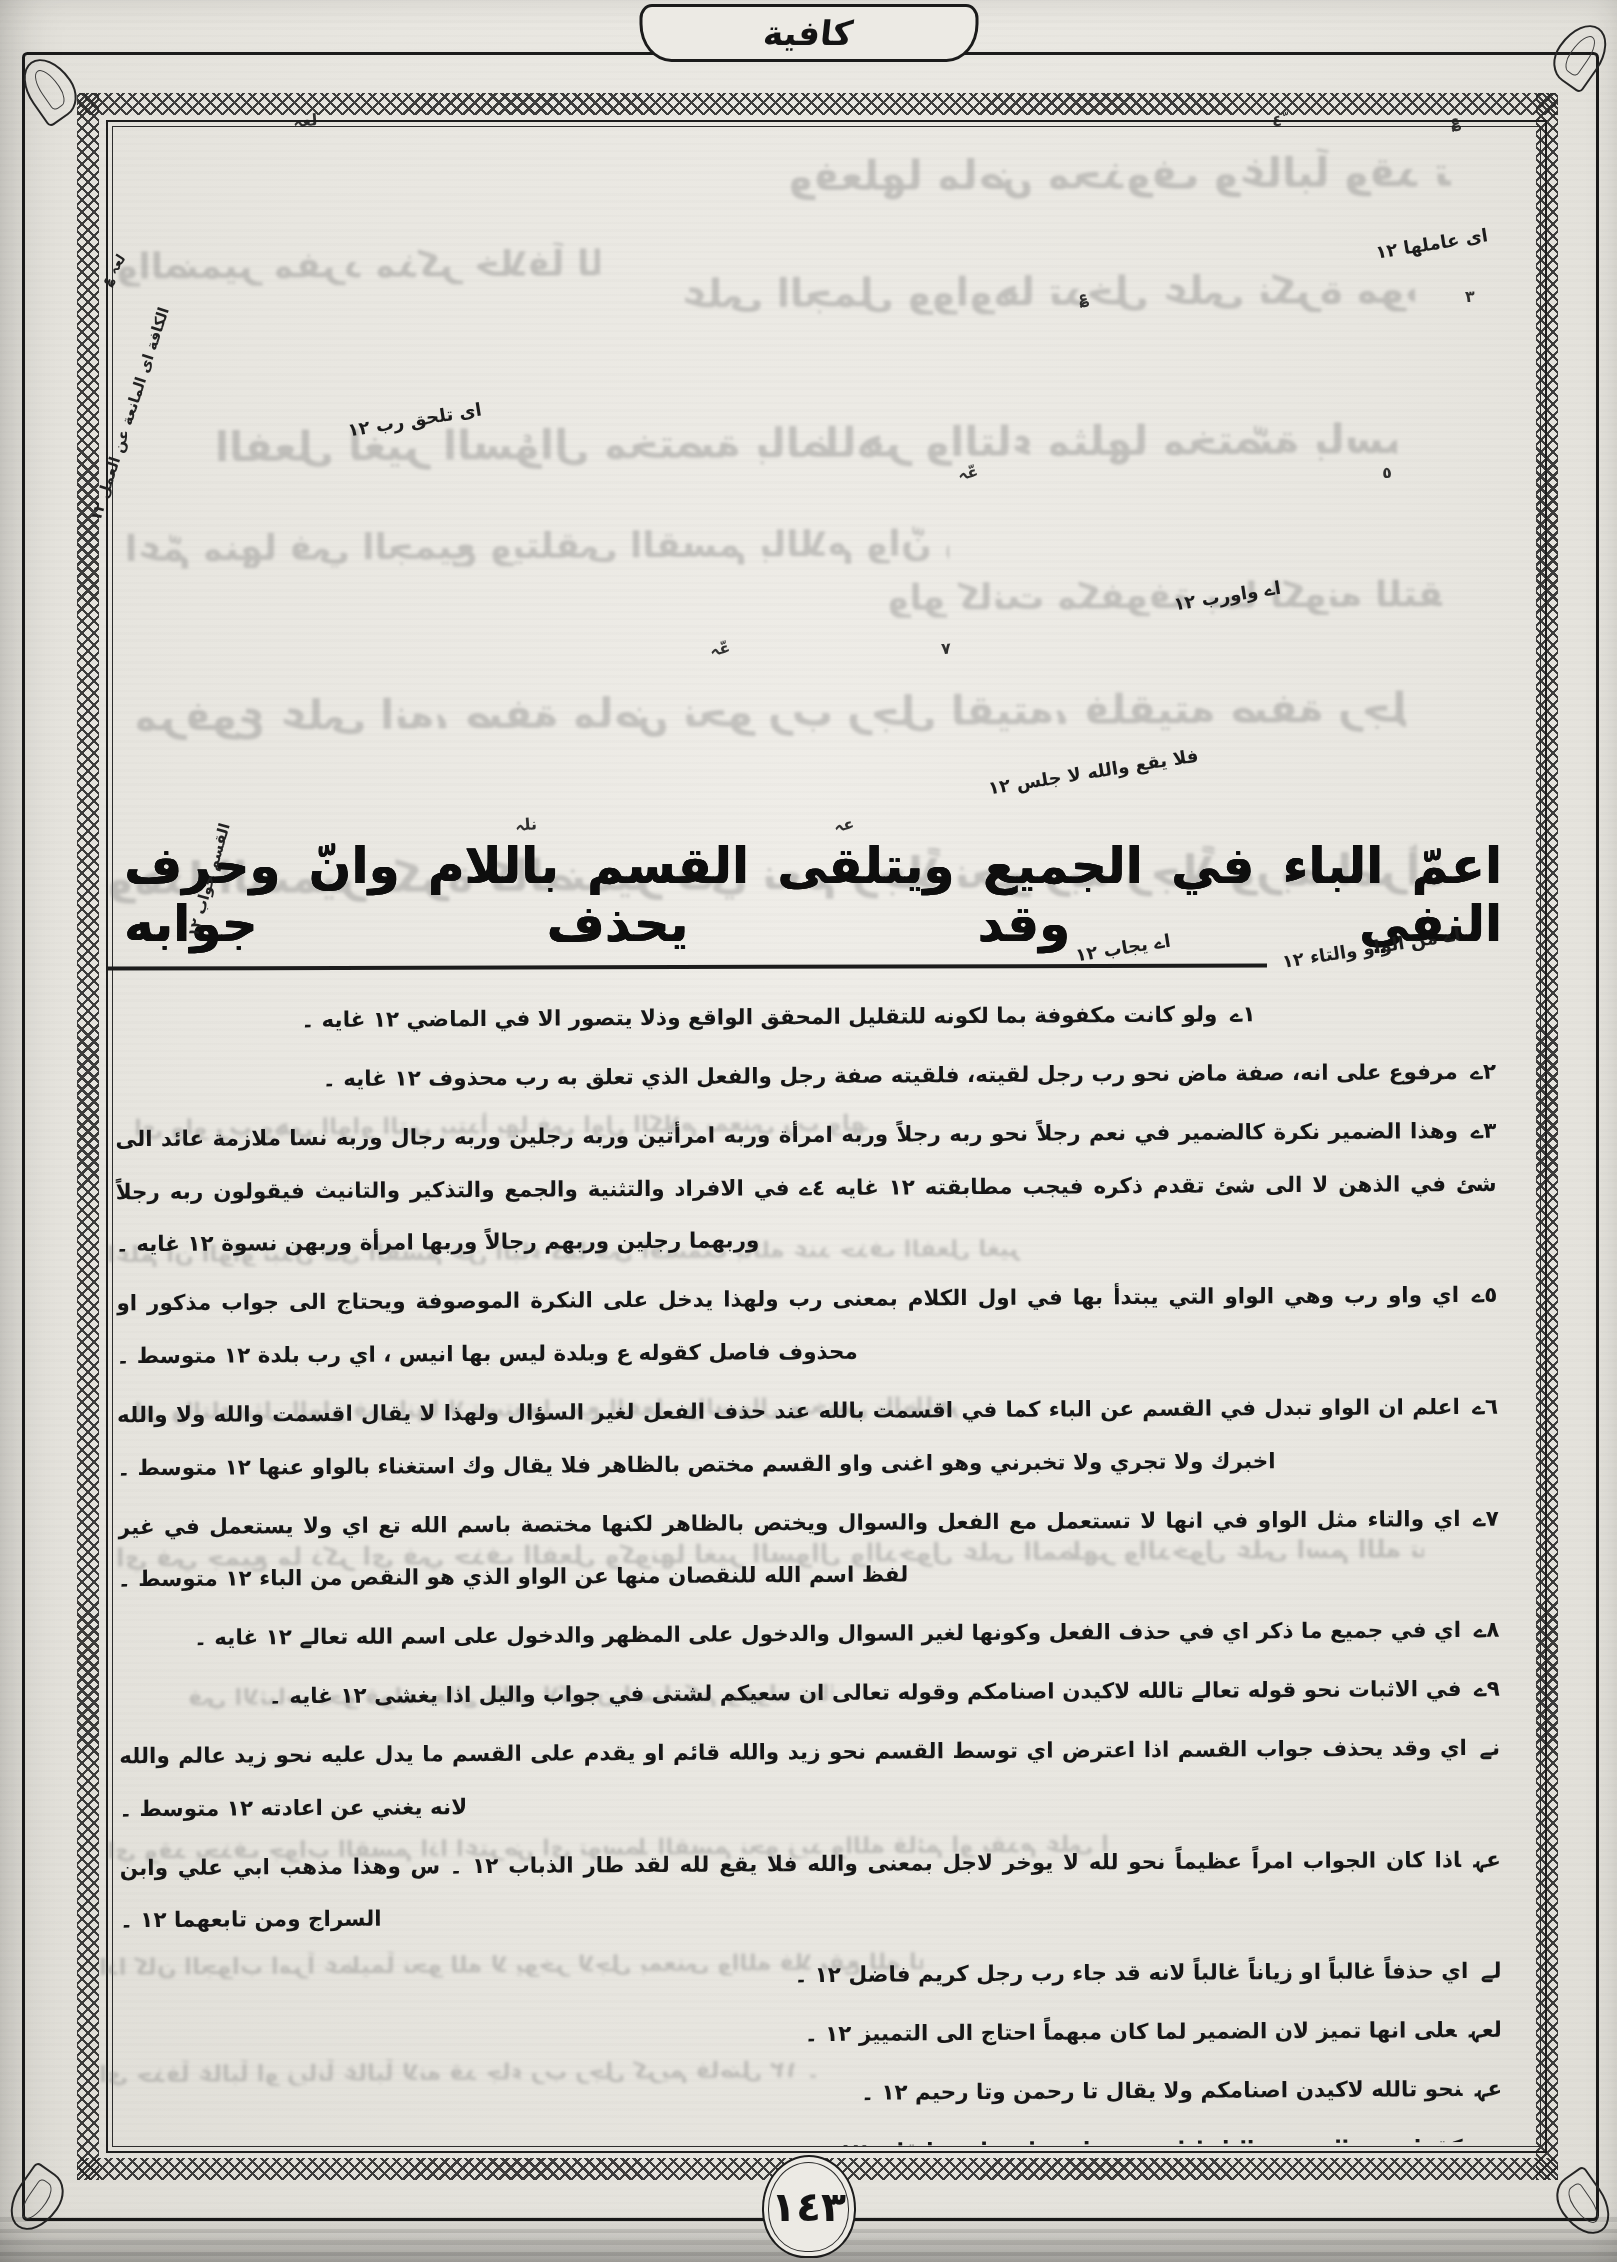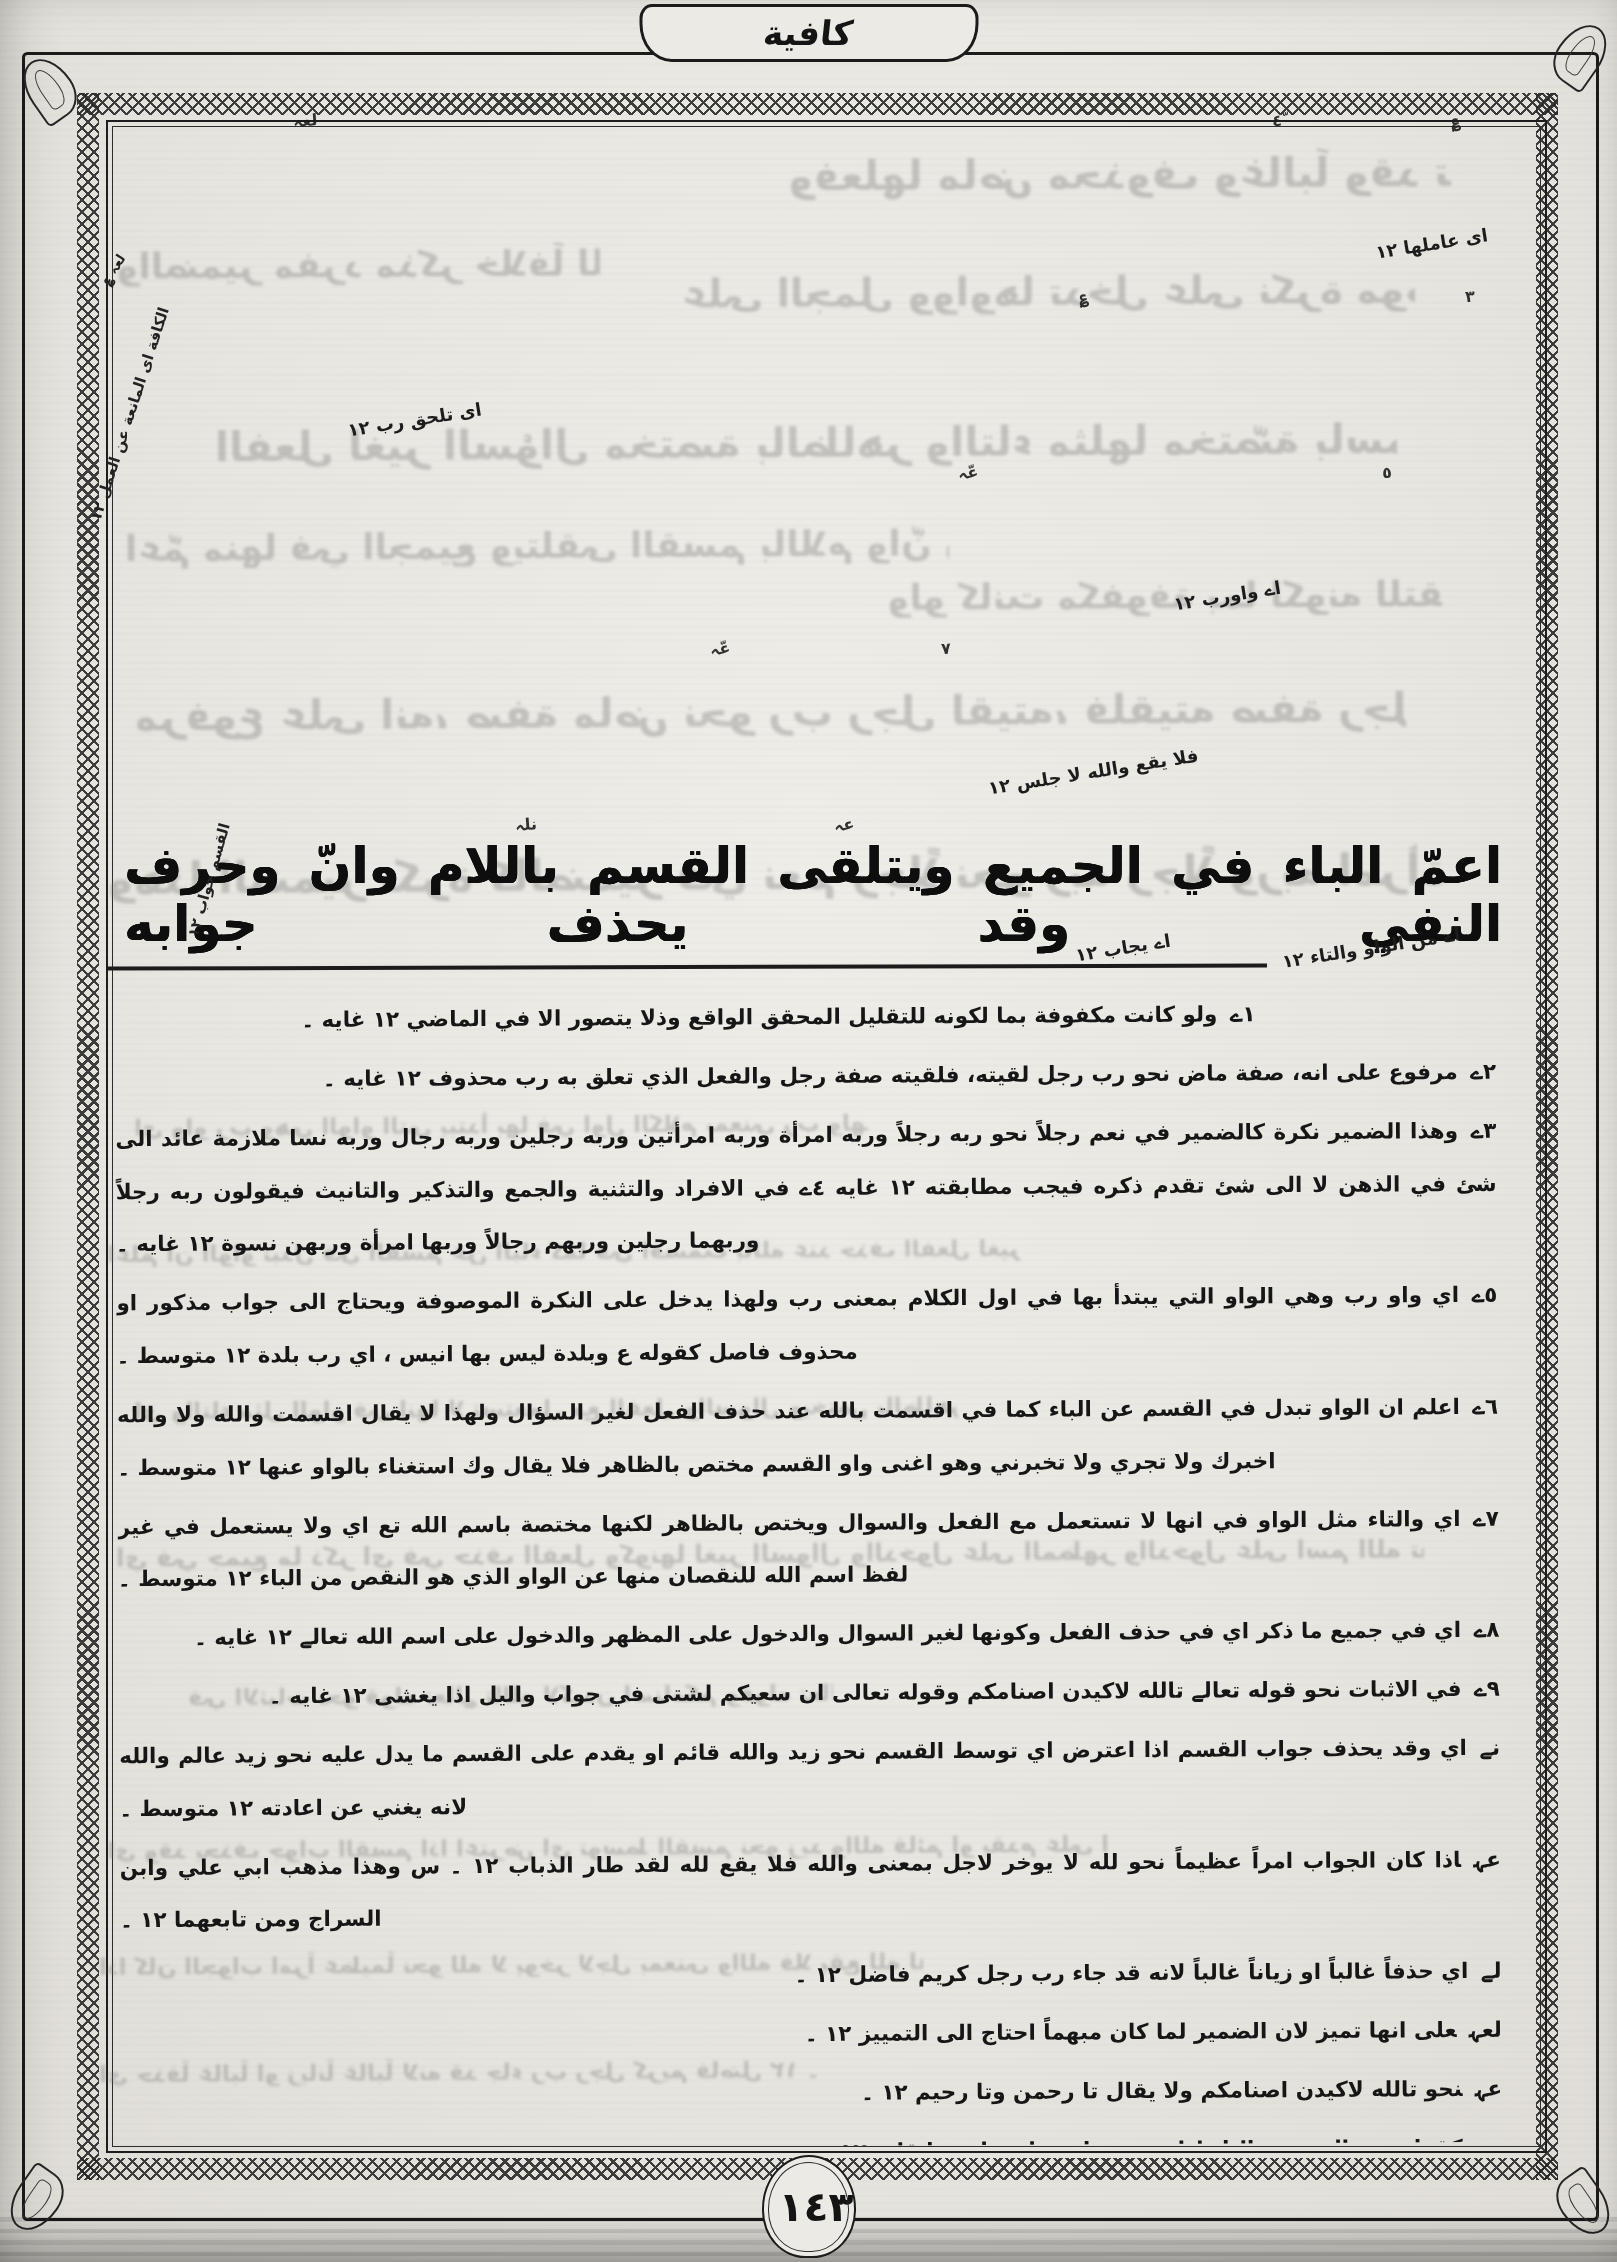--- a/index.html
+++ b/index.html
@@ -64,21 +64,21 @@
     direction:rtl; font-size:21.5px; font-weight:700; color:#161616; overflow:hidden;
     transform:rotate(-.35deg);}
   .comm p{margin:0 0 6.3px; line-height:2.45; text-align:justify; text-align-last:right;}
   .comm p.cascade{text-align-last:left;}
   .comm p.indent{padding-right:240px;}
   .comm .marker{font-weight:800; margin-left:12.5px; letter-spacing:0.9px;}
   
   .pagenum-box{position:absolute; bottom:3.6px; left:50%; transform:translateX(-50%);
     width:90px; height:99px; background:#eceae4; border:2.7px solid #1b1b1b;
     border-radius:50% 50% 46% 46% / 52% 52% 46% 46%;
-    display:flex; align-items:center; justify-content:flex-start; z-index:6;}
+    display:flex; align-items:center; justify-content:center; z-index:6;}
   .pagenum-box::before{content:""; position:absolute; inset:4.5px; border:1.3px solid #2a2a2a; border-radius:inherit;}
   .pagenum-box span{font-size:41px; font-weight:800;}
   
   .bottom-shadow{position:absolute; left:0; right:0; bottom:0; height:45px; z-index:4; pointer-events:none;
     background:
       repeating-linear-gradient(180deg, rgba(0,0,0,.10) 0 4.5px, transparent 4.5px 11.6px),
       linear-gradient(180deg, transparent, rgba(0,0,0,.22));}
 </style>
 </head>
 <body>

